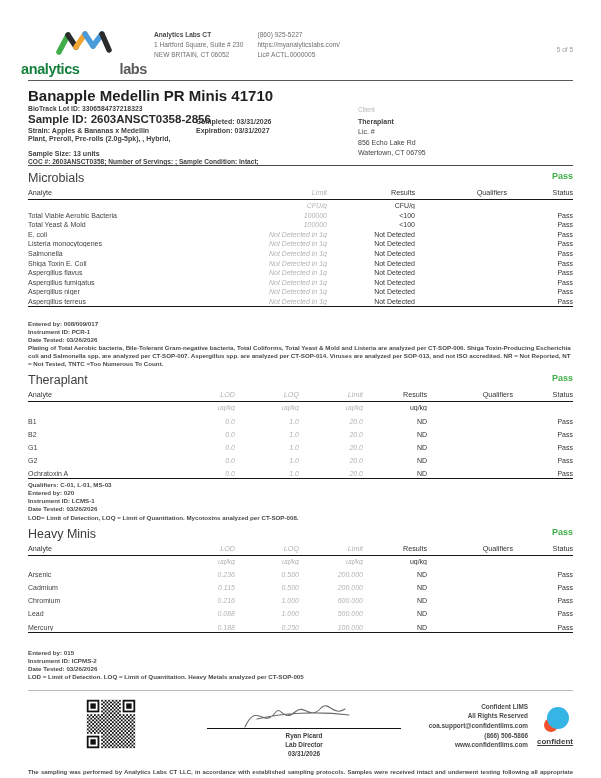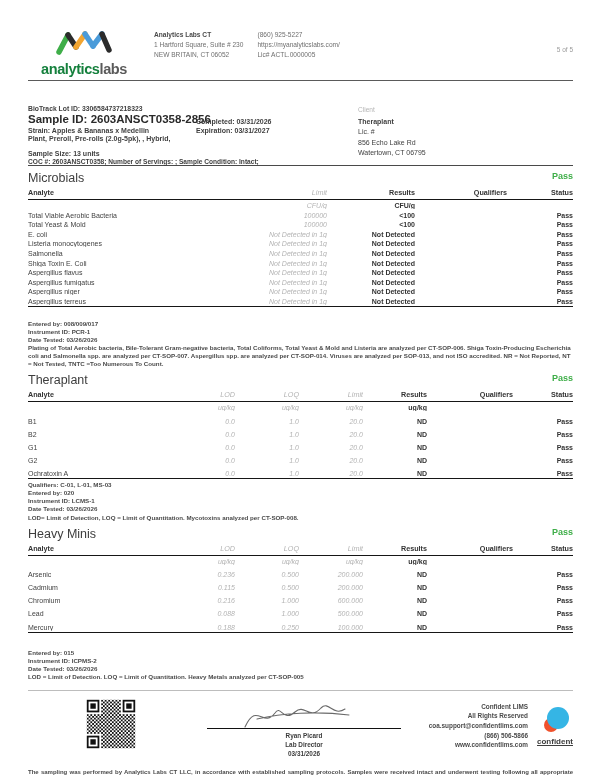--- a/index.html
+++ b/index.html
@@ -5,21 +5,21 @@
   html,body{margin:0;padding:0;background:#e8e8e8;}
   .page{width:601px;height:778px;background:#fff;position:relative;overflow:hidden;
         font-family:"Liberation Sans",sans-serif;color:#3f3f3f;margin:0 auto;}
   .content{padding:0 28px;}
 
   
   .hdr{display:flex;align-items:flex-start;padding:30px 28px 0 28px;}
   .logo-block{width:112px;display:flex;flex-direction:column;align-items:center;}
   .logo-word{font-size:14.5px;font-weight:bold;letter-spacing:-0.4px;margin-top:1px;}
   .logo-word .lw-g{color:#15803d;}
-  .logo-word .lw-d{color:#5a5a5a;font-weight:600;}
+  .logo-word .lw-d{color:#5a5a5a;font-weight:600;padding-left:40px;}
   .lab-col{margin-left:14px;font-size:6.6px;line-height:1.55;color:#6f6f6f;}
   .lab-col .first{font-weight:bold;color:#4a4a4a;}
   .hdr-right{margin-left:auto;text-align:right;}
   .doc-title{font-size:14px;color:#9b9b9b;font-weight:400;}
   .page-num{font-size:6.5px;color:#9b9b9b;margin-top:16px;}
   .hdr-rule{border-bottom:1.5px solid #5a5a5a;margin:3px 28px 0 28px;}
 
   
   .sample{position:relative;height:76px;margin-top:6px;}
   .prod-title{font-size:15px;font-weight:bold;color:#1f1f1f;position:absolute;top:0;left:0;}
@@ -44,21 +44,21 @@
   .tr{display:grid;align-items:end;}
   .t5{grid-template-columns:1fr 130px 88px 92px 66px;}
   .t7{grid-template-columns:1fr 64px 64px 64px 64px 86px 60px;}
   .tr.head{border-bottom:1.4px solid #161616;padding-bottom:2px;}
   .tr.units{height:9px;}
   .t5.data{height:9.6px;}
   .t7.data{height:13.2px;}
   .c{font-size:7px;white-space:nowrap;overflow:hidden;}
   .r{text-align:right;}
   .g{color:#b3b3b3;font-style:italic;}
-  .b{font-weight:bold;color:#333;}
+  .b{font-weight:normal;color:#333;}
   .hc{font-size:7.2px;}
   .fnote{margin-top:13px;font-size:6.2px;line-height:1.3;color:#4a4a4a;font-weight:600;}
   .fnote.tight{margin-top:2px;}
   .fnote .para{font-weight:600;}
   .hm-foot{margin-top:16px;}
 
   
   .foot-rule{border-top:1px solid #bdbdbd;margin:9px 28px 0 28px;}
   .sigrow{display:flex;align-items:flex-start;margin-top:7px;padding:0 28px;}
   .qr{margin-left:57px;width:52px;height:52px;}
@@ -102,20 +102,21 @@
       <div>Lic# ACTL.0000005</div>
     </div>
     <div class="hdr-right">
       <div class="page-num">5 of 5</div>
     </div>
   </div>
   <div class="hdr-rule"></div>
 
   <div class="content">
     <div class="sample">
+      <div class="prod-title">Banapple Medellin PR Minis 41710</div>
       <div class="biotrack">BioTrack Lot ID: 3306584737218323</div>
       <div class="sample-id">Sample ID: 2603ANSCT0358-2856</div>
       <div class="completed">Completed: 03/31/2026</div>
       <div class="strain">Strain: Apples &amp; Bananas x Medellin</div>
       <div class="expiration">Expiration: 03/31/2027</div>
       <div class="matrix">Plant, Preroll, Pre-rolls (2.0g-5pk), , Hybrid,</div>
       <div class="client">
         <div class="lbl">Client</div>
         <div class="nm">Theraplant</div>
         <div>Lic. #</div>

